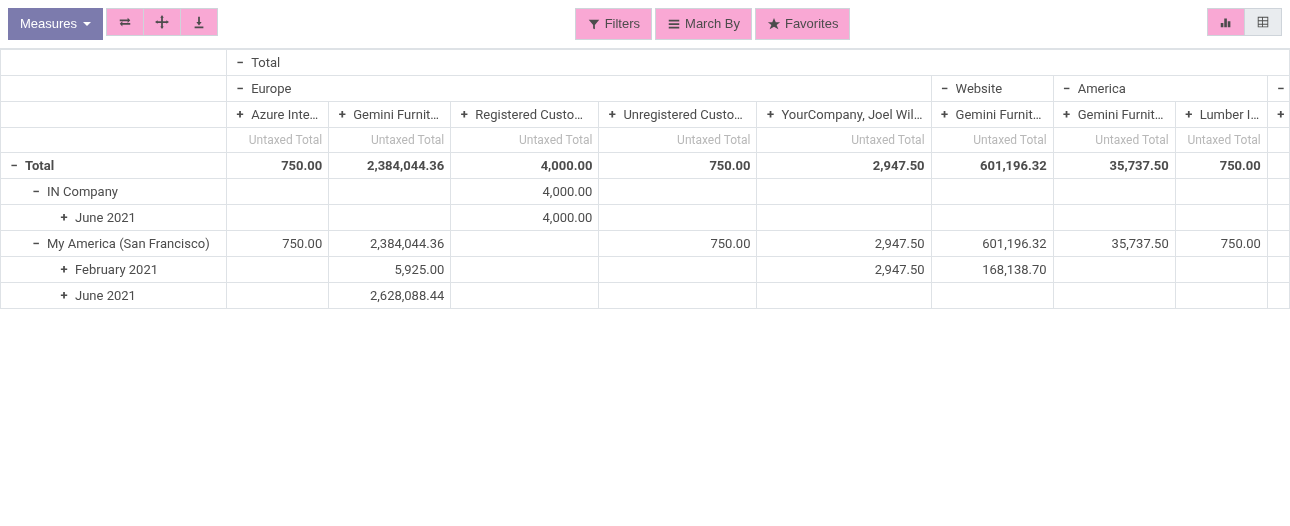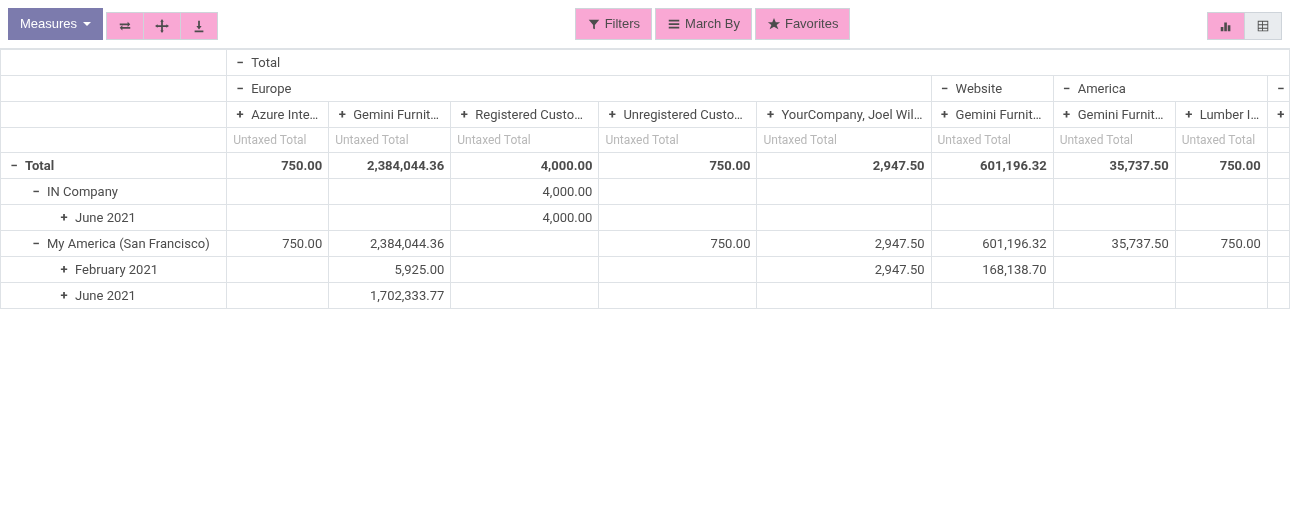--- a/index.html
+++ b/index.html
@@ -1,32 +1,32 @@
 <!DOCTYPE html>
 <html><head>
 <meta charset="utf-8">
 <style>
 * { box-sizing: border-box; margin: 0; padding: 0; }
 body { font-family: -apple-system, BlinkMacSystemFont, "Segoe UI", Roboto, "Helvetica Neue", Arial, sans-serif; font-size: 13px; color: #4c4c4c; width: 1290px; }
 .control-panel { display: flex; justify-content: space-between; padding: 8px; border-bottom: 1px solid #dee2e6; }
-.cp-left, .cp-center, .cp-right { display: flex; gap: 3px; align-items: flex-end; }
+.cp-left, .cp-center, .cp-right { display: flex; gap: 3px; align-items: flex-start; }
 .cp-center { margin: 0 auto; }
 .btn { display: inline-flex; align-items: center; gap: 4px; padding: 6px 11px; border: 1px solid #ced4da; background: #f9a8d4; font-size: 13px; cursor: pointer; color: #4c4c4c; border-radius: 0; line-height: 1.4; }
 .btn-primary { background: #7c7bad; color: #fff; border-color: #7c7bad; }
 .btn-group { display: inline-flex; }
 .btn-group .btn { border-radius: 0; }
 .btn-group .btn + .btn { margin-left: -1px; }
 .btn.active { background: #e9ecef; }
 .icon { display: inline-flex; align-items: center; justify-content: center; width: 14px; height: 14px; }
 .icon svg { width: 100%; height: 100%; fill: currentColor; }
 .caret { border-top: 4px solid #fff; border-left: 4px solid transparent; border-right: 4px solid transparent; display: inline-block; vertical-align: middle; margin-left: 2px; }
 .pivot { width: 100%; border-collapse: collapse; table-layout: fixed; }
 .pivot th, .pivot td { border: 1px solid #dee2e6; padding: 5px 6px; white-space: nowrap; overflow: hidden; text-overflow: ellipsis; font-weight: 400; }
 .pivot thead th { text-align: left; font-weight: 400; color: #4c4c4c; }
-.pivot .measure-row th { color: #b8b8b8; font-size: 12px; }
+.pivot .measure-row th { color: #b8b8b8; text-align: right; font-size: 12px; }
 .pivot tbody td { text-align: right; }
 .pivot .bold td, .pivot .bold th.rowlabel { font-weight: 700; }
 .pivot .rowlabel { text-align: left; }
 .toggle { display: inline-flex; align-items: center; justify-content: center; width: 14px; height: 14px; font-weight: 700; color: #4c4c4c; margin-right: 4px; }
 .indent0 { padding-left: 6px !important; }
 .indent1 { padding-left: 28px !important; }
 .indent2 { padding-left: 56px !important; }
 .col-row { width: 226px; }
 .col-c0 { width: 102px; }
 .col-c1 { width: 122px; }
@@ -224,21 +224,21 @@
         <td></td>
     <td>2,947.50</td>
     <td>168,138.70</td>
     <td></td>
         <td></td>
         <td></td>
   </tr>
   <tr>
     <th class="rowlabel indent2"><span class="toggle">+</span><span>June 2021</span></th>
     <td></td>
-    <td>1,702,333.77</td>
+    <td>2,628,088.44</td>
     <td></td>
         <td></td>
         <td></td>
         <td></td>
         <td></td>
         <td></td>
         <td></td>
   </tr>
 </tbody>
 </table>

